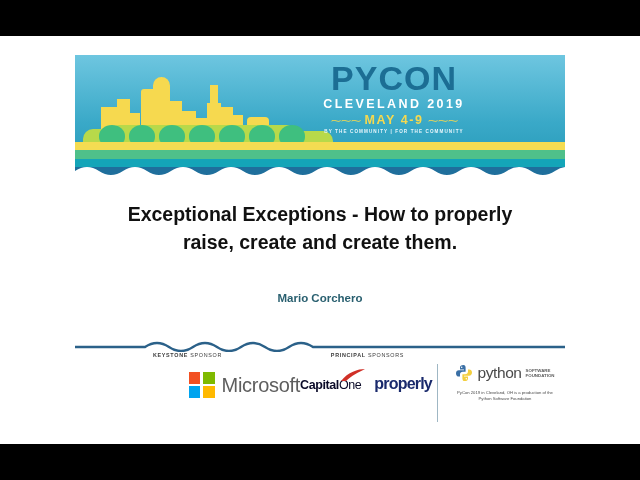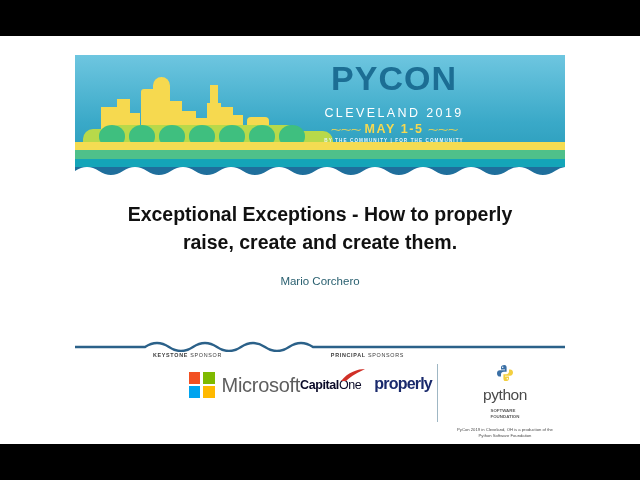--- a/index.html
+++ b/index.html
@@ -47,36 +47,36 @@
   
   #banner-type {
     position: absolute; right: 96px; top: 6px;
     width: 150px; text-align: center; color: #1b6f8f;
   }
   #pycon-word {
     font-size: 34px; font-weight: 700; letter-spacing: 1px;
     color: #1c6e94; line-height: 1; font-family: "Liberation Sans", sans-serif;
   }
   #cleveland-line {
-    font-size: 12.5px; font-weight: 400; letter-spacing: 2.4px;
-    color: #ffffff; margin-top: 11px;
+    font-size: 12.5px; font-weight: 700; letter-spacing: 2.4px;
+    color: #ffffff; margin-top: 2px;
   }
   #may-row { display: flex; align-items: center; justify-content: center; gap: 4px; margin-top: 2px; }
   #may-line { font-size: 12.5px; font-weight: 700; letter-spacing: 1.6px; color: #f6d94f; }
   .squig { color: #f6d94f; font-size: 11px; letter-spacing: -1px; line-height: 1; }
   #community-line {
     font-size: 4.6px; font-weight: 700; letter-spacing: 1.1px;
     color: #eaf6fb; margin-top: 2px;
   }
 
   
   #title-block { position: absolute; left: 0; top: 165px; width: 640px; text-align: center; }
   .title-line { font-size: 19.5px; font-weight: 700; color: #111111; line-height: 1.42; }
   #speaker {
-    margin-top: 19px; font-size: 11.5px; font-weight: 400; color: #2a6070;
+    margin-top: 36px; font-size: 11.5px; font-weight: 700; color: #2a6070;
   }
 
   
   #divider-wrap { position: absolute; left: 75px; top: 302px; width: 490px; height: 14px; }
 
   
   #sponsors { position: absolute; left: 75px; top: 316px; width: 490px; height: 78px; }
   .spon-label { font-size: 5.4px; letter-spacing: 0.7px; color: #3b3b3b; text-align: center; }
   .spon-label b { font-weight: 700; }
 
@@ -93,21 +93,21 @@
   #ms-word { font-size: 20px; color: #5e5e5e; font-weight: 400; letter-spacing: -0.3px; }
 
   
   #principal-row { display: flex; align-items: center; justify-content: flex-start; gap: 13px; margin-top: 16px; }
   #capitalone { position: relative; }
   #co-word { font-size: 12.5px; font-weight: 700; color: #0a0a28; letter-spacing: -0.4px; }
   #co-swoosh { position: absolute; right: -5px; top: -7px; }
   #fb-word { font-size: 16px; font-weight: 700; color: #1a2a6c; letter-spacing: -0.8px; }
 
   
-  #psf-logo-row { display: flex; align-items: center; justify-content: center; gap: 4px; margin-top: 12px; flex-direction: column; }
+  #psf-logo-row { display: flex; align-items: center; justify-content: center; gap: 4px; margin-top: 12px; }
   #psf-word { font-size: 15.5px; color: #4a4a4a; font-weight: 400; letter-spacing: -0.4px; }
   #psf-sub { font-size: 4.4px; color: #5a5a5a; line-height: 1.25; font-weight: 700; text-align: left; }
   #psf-caption { font-size: 4.2px; color: #4a4a4a; line-height: 1.5; margin-top: 8px; }
 </style>
 </head>
 <body>
 
 <div id="stage">
 
   <div id="letterbox-top" class="letterbox"></div>
@@ -173,21 +173,21 @@
         <path d="M0,14 L0,8 Q12,0 24,8 T48,8 T72,8 T96,8 T120,8 T144,8 T168,8 T192,8 T216,8
                  T240,8 T264,8 T288,8 T312,8 T336,8 T360,8 T384,8 T408,8 T432,8 T456,8 T480,8
                  T504,8 L504,14 Z" fill="#ffffff"></path>
       </svg>
 
       <div id="banner-type">
         <div id="pycon-word">PYCON</div>
         <div id="cleveland-line">CLEVELAND 2019</div>
         <div id="may-row">
           <span class="squig">⁓⁓⁓</span>
-          <span id="may-line">MAY 1-5</span>
+          <span id="may-line">MAY 4-9</span>
           <span class="squig">⁓⁓⁓</span>
         </div>
         <div id="community-line">BY THE COMMUNITY | FOR THE COMMUNITY</div>
       </div>
     </div>
 
     <div id="title-block">
       <div class="title-line">Exceptional Exceptions - How to properly</div>
       <div class="title-line">raise, create and create them.</div>
       <div id="speaker">Mario Corchero</div>

